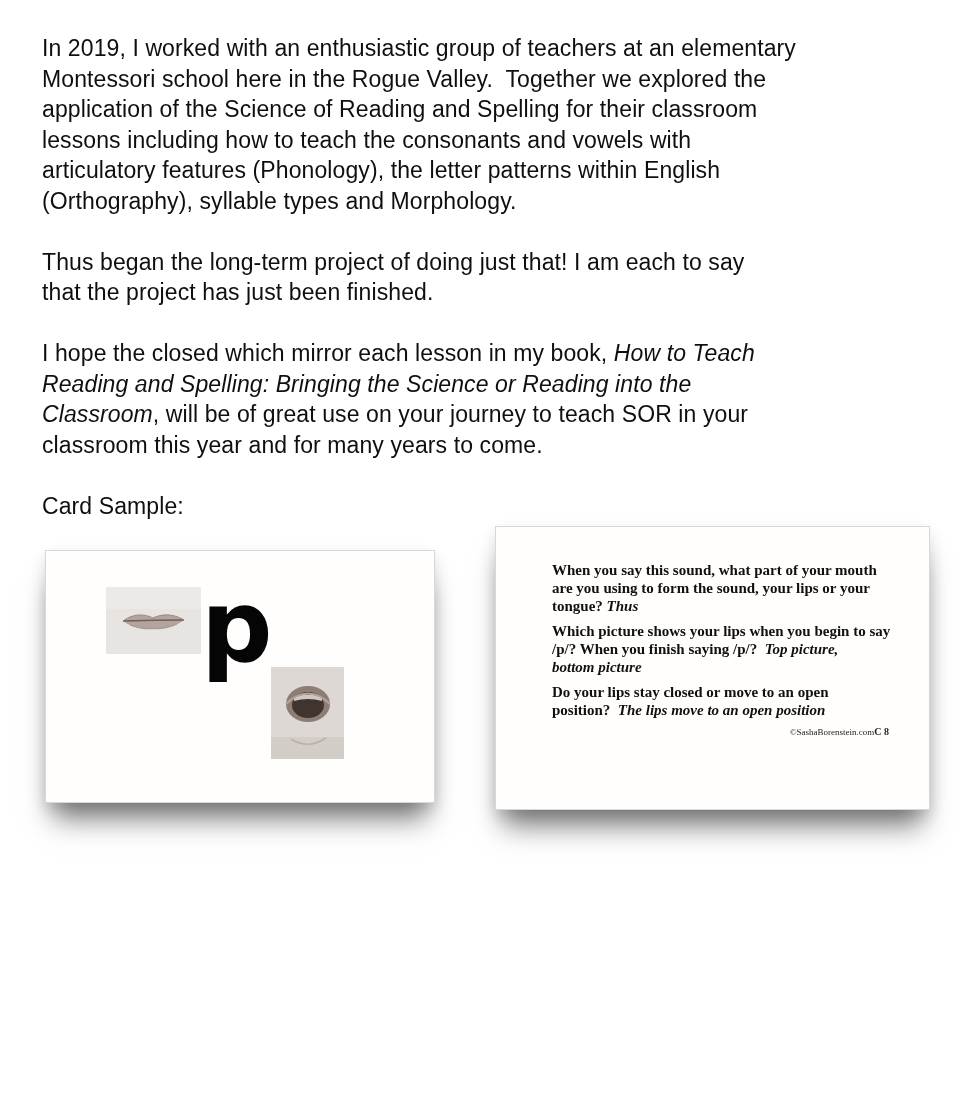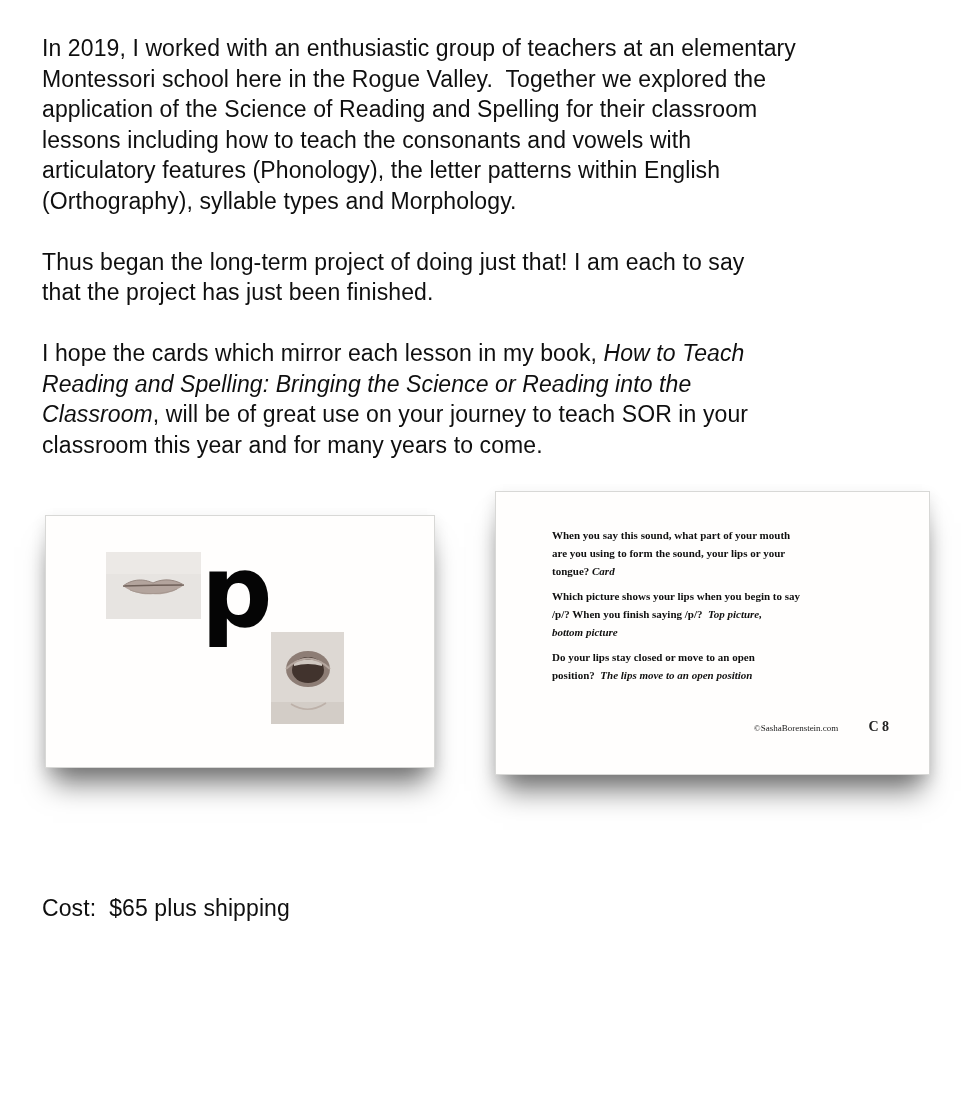--- a/index.html
+++ b/index.html
@@ -78,40 +78,39 @@
   .card-back {
     width: 435px;
     height: 284px;
     margin-left: 60px;
     padding: 34px 38px 0 56px;
   }
 
   .qa {
     font-family: "Liberation Serif", "DejaVu Serif", serif;
     font-weight: bold;
-    font-size: 11px;
+    font-size: 15px;
     line-height: 18px;
     color: #101010;
     white-space: pre-wrap;
     margin-bottom: 7px;
   }
   .qa .answer { font-style: italic; }
 
   .card-footer {
     display: flex;
     justify-content: flex-end;
     align-items: baseline;
-    gap: 30px;
     margin-top: 4px;
     padding-right: 2px;
     font-family: "Liberation Serif", "DejaVu Serif", serif;
     color: #222;
   }
   .copyright { font-size: 9px; font-weight: normal; }
-  .card-code { font-size: 14px; font-weight: bold; margin-top: 28px; }
+  .card-code { font-size: 10px; font-weight: bold; }
 
   .cost {
     margin-top: 118px;
     margin-bottom: 0;
   }
 </style>
 </head>
 <body>
 
 <div class="page">
@@ -120,25 +119,26 @@
 Montessori school here in the Rogue Valley.  Together we explored the
 application of the Science of Reading and Spelling for their classroom
 lessons including how to teach the consonants and vowels with
 articulatory features (Phonology), the letter patterns within English
 (Orthography), syllable types and Morphology.</p>
 
 
   <p class="body-text">Thus began the long-term project of doing just that! I am each to say
 that the project has just been finished.</p>
 
-  <p class="body-text"><span>I hope the cards which mirror each lesson in my book, </span><em>How to Teach
+  <p class="body-text"><span>I hope the closed which mirror each lesson in my book, </span><em>How to Teach
 Reading and Spelling: Bringing the Science or Reading into the
 Classroom</em><span>, will be of great use on your journey to teach SOR in your
 classroom this year and for many years to come.</span></p>
 
+  <p class="body-text label">Card Sample:</p>
 
   <div class="cards-row">
 
     <div class="card card-front">
       <svg class="photo-closed" viewBox="0 0 95 67" preserveAspectRatio="none" xmlns="http://www.w3.org/2000/svg">
         <rect width="95" height="67" fill="#e7e4e1"></rect>
         <rect width="95" height="22" fill="#ece9e6"></rect>
         <path d="M17 34 C29 25, 41 28, 47 31 C53 28, 65 25, 78 33 C66 42, 54 43, 47 42 C40 43, 28 42, 17 34 Z" fill="#b3a49d"></path>
         <path d="M17 34 C33 33.5, 61 33, 78 33" stroke="#6e5f58" stroke-width="1.6" fill="none"></path>
         <path d="M17 34 C29 25, 41 28, 47 31 C53 28, 65 25, 78 33" fill="none" stroke="#998a83" stroke-width="1"></path>
@@ -154,29 +154,28 @@
         <ellipse cx="37" cy="38" rx="16" ry="13" fill="#41332d"></ellipse>
         <path d="M23 30 Q37 25 51 30 L51 34 Q37 30 23 34 Z" fill="#cfc7c0"></path>
         <path d="M15 37 Q37 16 59 37" fill="none" stroke="#b4a69e" stroke-width="2"></path>
         <path d="M20 72 Q37 83 55 71" fill="none" stroke="#bdb1a9" stroke-width="1.6"></path>
       </svg>
     </div>
 
     <div class="card card-back">
       <p class="qa"><span class="q">When you say this sound, what part of your mouth
 are you using to form the sound, your lips or your
-tongue?</span> <span class="answer">Card</span></p>
+tongue?</span> <span class="answer">Thus</span></p>
       <p class="qa"><span class="q">Which picture shows your lips when you begin to say
 /p/? When you finish saying /p/?</span>  <span class="answer">Top picture,
 bottom picture</span></p>
       <p class="qa"><span class="q">Do your lips stay closed or move to an open
 position?</span>  <span class="answer">The lips move to an open position</span></p>
       <div class="card-footer">
         <span class="copyright">©SashaBorenstein.com</span>
         <span class="card-code">C 8</span>
       </div>
     </div>
 
   </div>
 
-  <p class="body-text cost">Cost:  $65 plus shipping</p>
 
 </div>
 
 </body></html>

